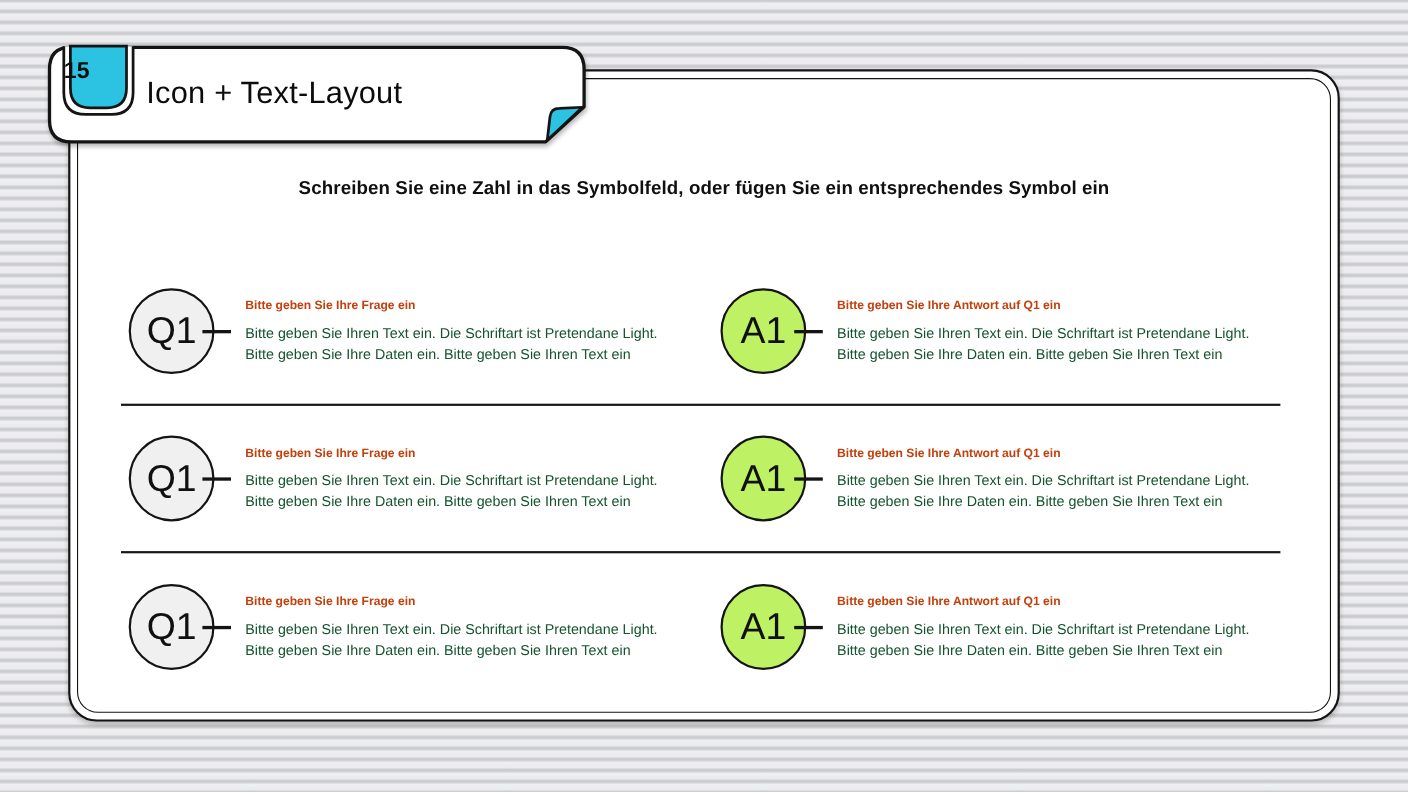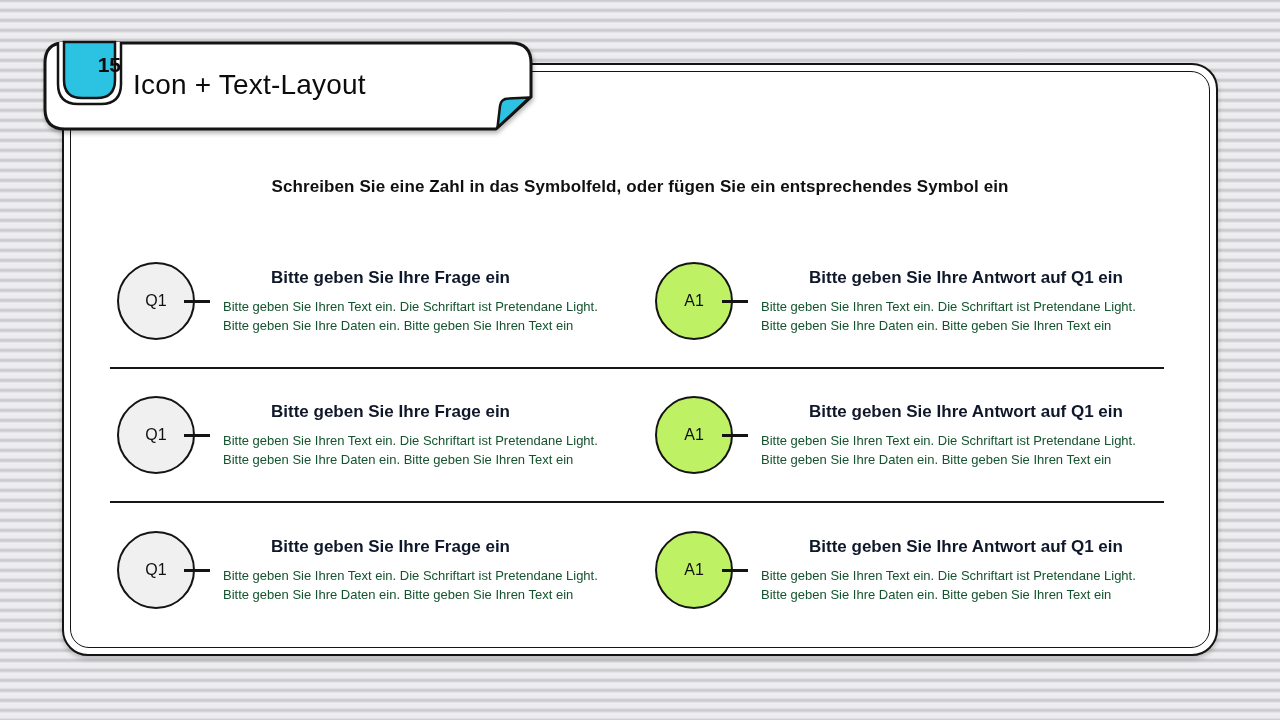--- a/index.html
+++ b/index.html
@@ -17,57 +17,57 @@
     position:absolute;left:62px;top:63px;width:1156px;height:593px;
     background:#ffffff;border:2.5px solid #141414;border-radius:26px;
     box-shadow:0 3px 5px rgba(0,0,0,0.22);
     box-sizing:border-box;
   }
   .main-card::before{
     content:"";position:absolute;inset:6px;border:1.6px solid #141414;
     border-radius:19px;pointer-events:none;
   }
   .subtitle{
-    position:absolute;top:112px;left:0;right:0;text-align:center;
+    position:absolute;top:96px;left:0;right:0;text-align:center;
     font-size:17px;font-weight:700;letter-spacing:.1px;color:#101010;
   }
   .rows{position:absolute;top:170px;left:46px;right:52px;}
   .row{
     height:134px;display:grid;grid-template-columns:1fr 1fr;align-items:center;
     box-sizing:border-box;
   }
   .row.with-divider{border-bottom:2px solid #161616;}
 
   .item{display:flex;align-items:center;}
   .item.answer{padding-left:18px;}
   .item.question{padding-left:7px;}
 
   .badge-circle{
     flex:0 0 auto;width:78px;height:78px;border-radius:50%;
     border:2.5px solid #141414;box-sizing:border-box;
     display:flex;align-items:center;justify-content:center;
-    font-size:16px;font-weight:400;color:#101010;background:#f0f0f0;
+    font-size:34px;font-weight:400;color:#101010;background:#f0f0f0;
   }
   .badge-circle.answer-circle{background:#bef264;}
   .dash{
     flex:0 0 auto;width:26px;height:3px;background:#141414;
     margin-left:-11px;margin-right:13px;position:relative;z-index:2;
   }
   .item-text{display:flex;flex-direction:column;justify-content:center;}
-  .item-title{font-size:17px;font-weight:700;color:#0f172a;margin-bottom:9px;margin-left:48px;}
+  .item-title{font-size:11px;font-weight:700;color:#c2410c;margin-bottom:9px;}
   .item-body{font-size:13px;font-weight:300;line-height:19px;color:#14532d;}
 
   
   .header-card{
     position:absolute;left:42px;top:40px;width:494px;height:92px;z-index:10;
   }
   .header-card svg{position:absolute;left:0;top:0;
     filter:drop-shadow(1px 3px 2px rgba(0,0,0,0.28));}
   .slide-number{
-    position:absolute;left:16px;top:13px;width:63px;text-align:right;
+    position:absolute;left:16px;top:13px;width:63px;text-align:left;
     font-size:21px;font-weight:700;color:#0c0c0c;
   }
   .header-title{
     position:absolute;left:91px;top:29px;
     font-size:28px;font-weight:400;letter-spacing:.2px;color:#0c0c0c;
     white-space:nowrap;
   }
 </style>
 </head>
 <body>

